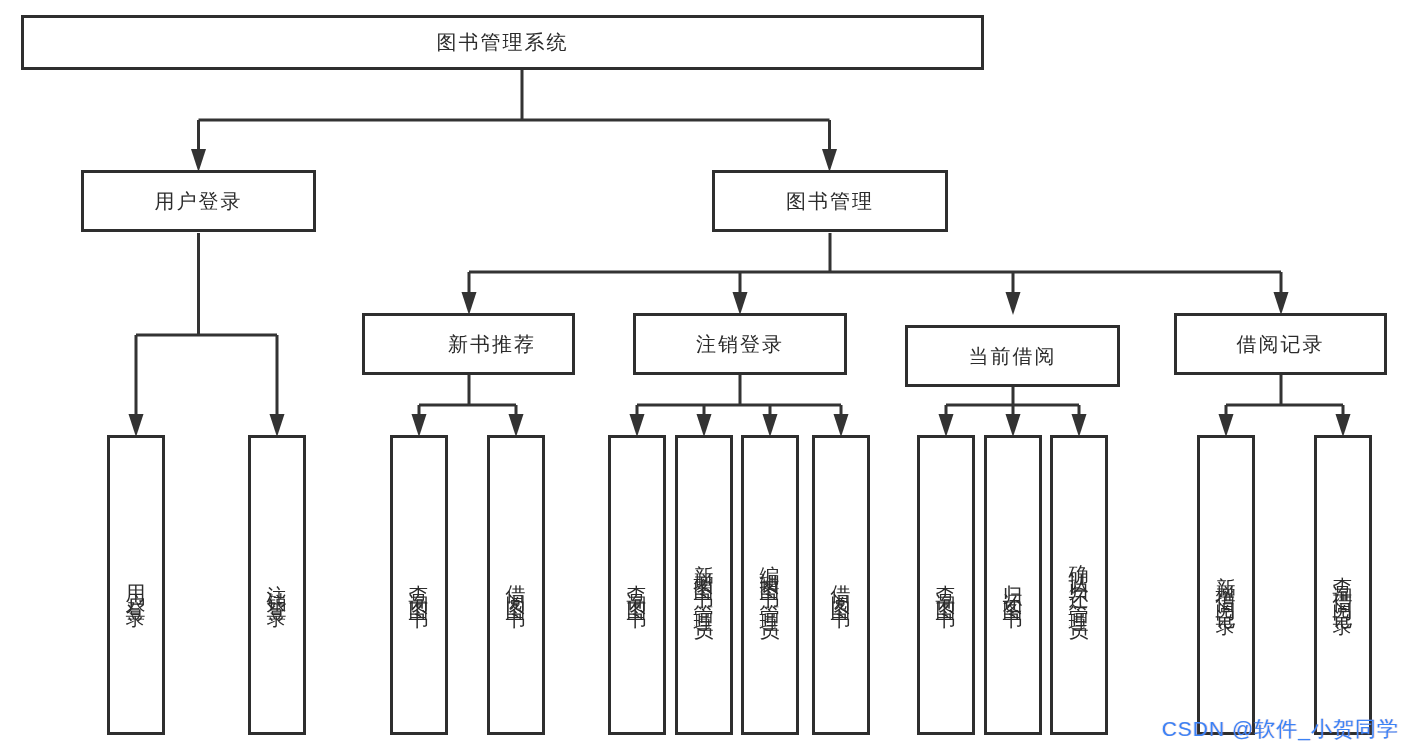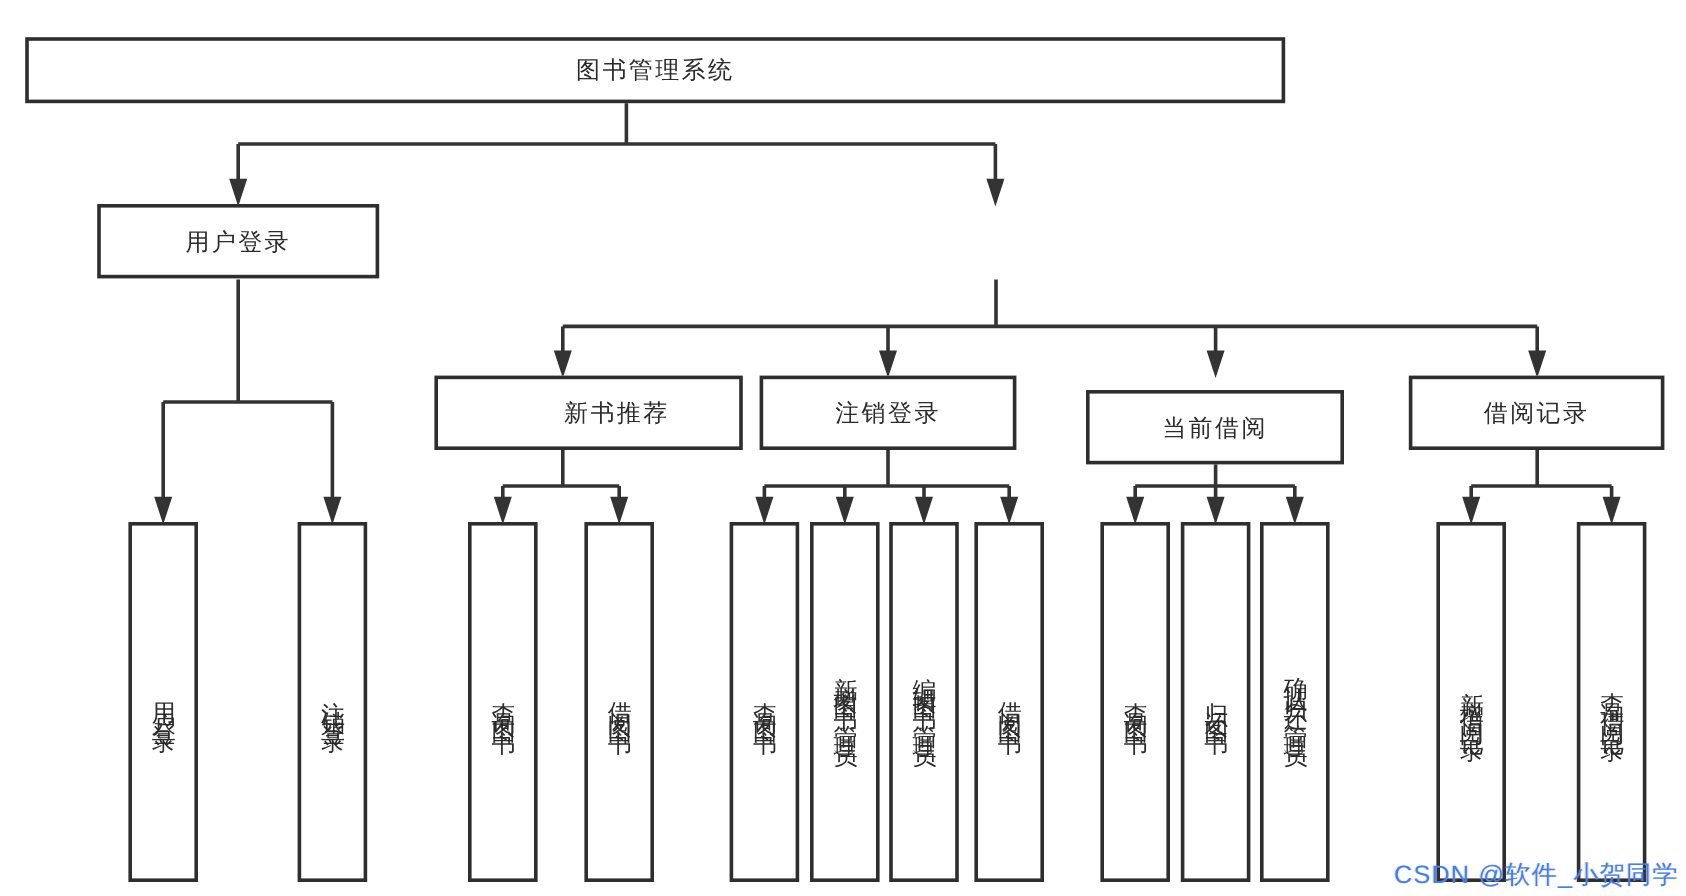--- a/index.html
+++ b/index.html
@@ -108,25 +108,26 @@
 
       <path d="M938.5 414 L953.5 414 L946 437 Z"></path>
       <path d="M1005.5 414 L1020.5 414 L1013 437 Z"></path>
       <path d="M1071.5 414 L1086.5 414 L1079 437 Z"></path>
 
       <path d="M1218.5 414 L1233.5 414 L1226 437 Z"></path>
       <path d="M1335.5 414 L1350.5 414 L1343 437 Z"></path>
     </g>
   </svg>
 
-  <div class="node hnode" style="left:21px; top:31px; width:1050px; height:55px;font-family:Liberation Serif, serif;">图书管理系统</div>
+  <div class="node hnode" style="left:21px; top:15px; width:963px; height:55px;font-family:Liberation Serif, serif;">图书管理系统</div>
 
   <div class="node hnode" style="left:81px; top:170px; width:235px;">用户登录</div>
+  <div class="node hnode" style="left:712px; top:170px; width:236px;">图书管理</div>
 
-  <div class="node hnode" style="left:362px; top:313px; width:257px;padding-left:47px;">新书推荐</div>
+  <div class="node hnode" style="left:362px; top:313px; width:213px;padding-left:47px;">新书推荐</div>
   <div class="node hnode" style="left:633px; top:313px; width:214px;">注销登录</div>
   <div class="node hnode" style="left:905px; top:313px; width:215px;margin-top:12px;">当前借阅</div>
   <div class="node hnode" style="left:1174px; top:313px; width:213px;">借阅记录</div>
 
   <div class="node vnode" style="left:107px;">
     <span class="vtext">用户登录</span>
   </div>
   <div class="node vnode" style="left:248px;">
     <span class="vtext">注销登录</span>
   </div>

